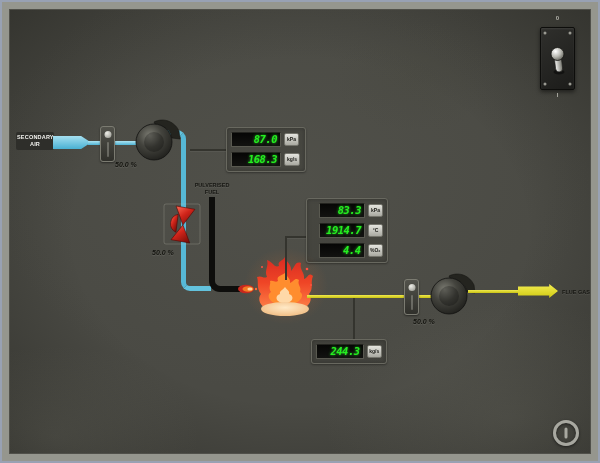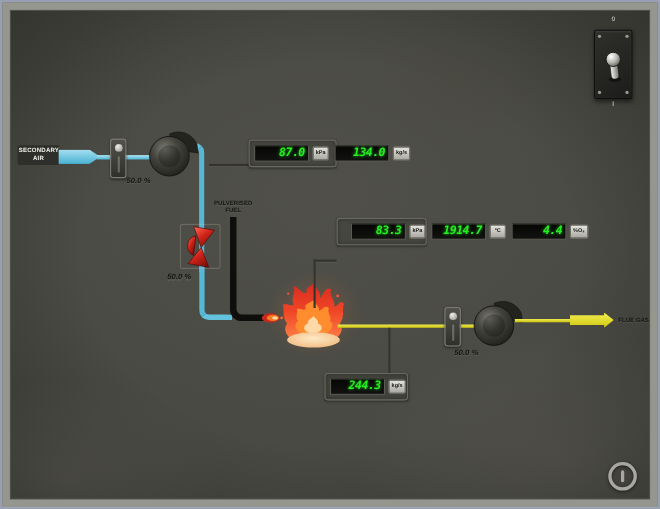--- a/index.html
+++ b/index.html
@@ -51,21 +51,21 @@
     background:linear-gradient(180deg,#52524b,#30302b); box-shadow:0 1px 2px rgba(0,0,0,.45); }
   .damper::before{ content:''; position:absolute; left:50%; top:4px; transform:translateX(-50%);
     width:7px; height:7px; border-radius:50%;
     background:radial-gradient(circle at 35% 30%, #eeeee8, #8f8f87); }
   .damper::after{ content:''; position:absolute; left:50%; top:15px; transform:translateX(-50%);
     width:2px; height:15px; background:rgba(230,230,220,0.28); border-radius:1px; }
 
   
   .panel{ position:absolute; border:1px solid #68685f; border-radius:3px;
     background:rgba(24,24,20,0.16); box-shadow:0 1px 2px rgba(0,0,0,.35), inset 0 0 4px rgba(0,0,0,.25);
-    display:flex; flex-direction:row; gap:5px; padding:4px; }
+    display:flex; flex-direction:column; gap:5px; padding:4px; }
   .disp{ display:flex; align-items:center; gap:3px; }
   .lcd{ width:50px; height:15px; background:linear-gradient(180deg,#060605,#121210);
     border:1px solid #595950; border-top-color:#23231f; border-radius:1px;
     color:#25ef20; font:bold italic 10.5px/13px "DejaVu Sans Mono",monospace;
     text-align:right; padding-right:3px; letter-spacing:-0.5px;
     text-shadow:0 0 3px rgba(50,255,50,0.75); }
   .unit{ height:13px; min-width:15px; background:linear-gradient(180deg,#e4e4de,#a9a9a1);
     border:1px solid #74746c; border-radius:2px; color:#1b1b17;
     font:bold 5px/1 "Liberation Sans",sans-serif; padding:0 2px;
     display:flex; align-items:center; justify-content:center; }
@@ -210,41 +210,41 @@
   <div class="conn" style="left:283px;top:234px;width:21px;height:2px;"></div>
   <div class="conn" style="left:283px;top:234px;width:2px;height:44px;"></div>
   <div class="conn" style="left:351px;top:296px;width:2px;height:42px;"></div>
 
   <div class="panel" style="left:224px;top:125px;width:80px;">
     <div class="disp">
       <div class="lcd">87.0</div>
       <div class="unit">kPa</div>
     </div>
     <div class="disp">
-      <div class="lcd">134.0</div>
+      <div class="lcd">168.3</div>
       <div class="unit">kg/s</div>
     </div>
   </div>
 
   <div class="panel" style="left:304px;top:196px;width:82px;padding-left:12px;">
     <div class="disp">
       <div class="lcd">83.3</div>
       <div class="unit">kPa</div>
     </div>
     <div class="disp">
       <div class="lcd">1914.7</div>
       <div class="unit">°C</div>
     </div>
     <div class="disp">
       <div class="lcd">4.4</div>
       <div class="unit">%O₂</div>
     </div>
   </div>
 
-  <div class="panel" style="left:293px;top:337px;width:76px;">
+  <div class="panel" style="left:309px;top:337px;width:76px;">
     <div class="disp">
       <div class="lcd">244.3</div>
       <div class="unit">kg/s</div>
     </div>
   </div>
 
   <div class="sw-label" style="top:13px;">0</div>
   <div class="sw-plate">
     <svg width="33" height="61" viewBox="0 0 33 61">
       <defs>

